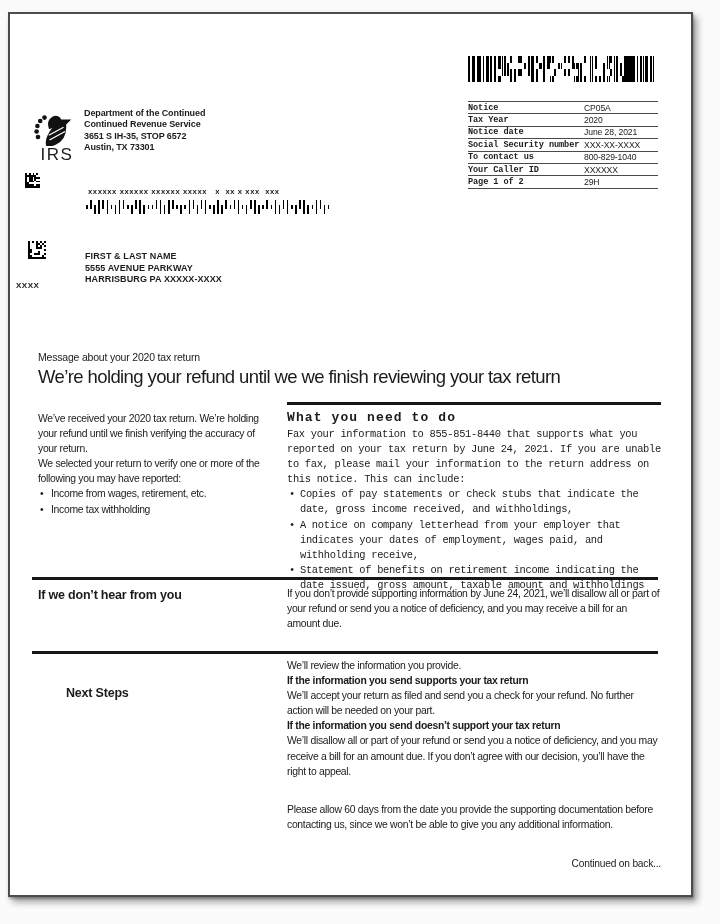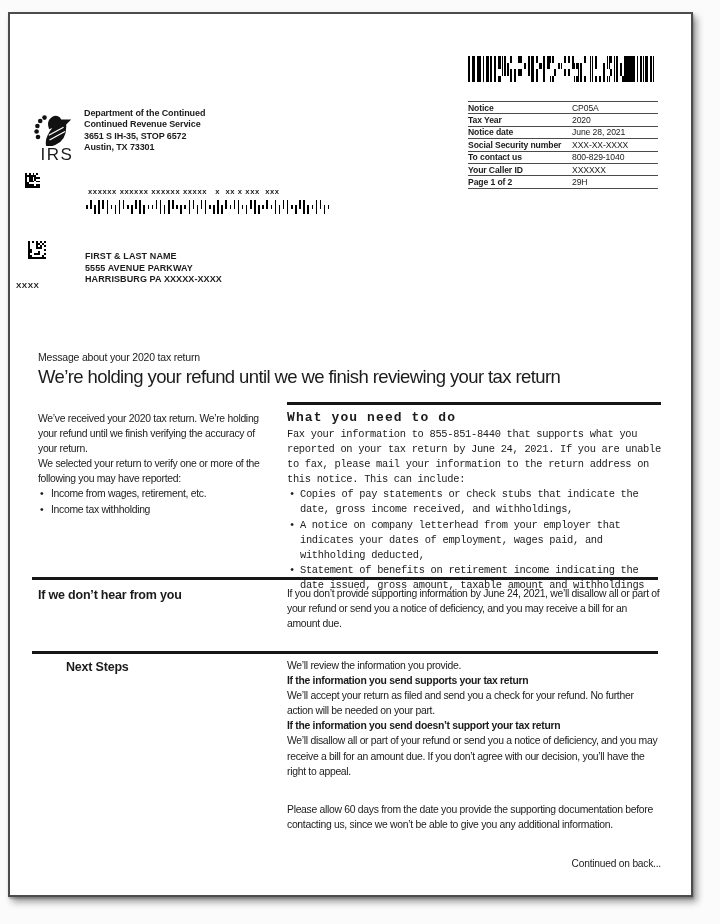--- a/index.html
+++ b/index.html
@@ -16,21 +16,21 @@
   .abs{position:absolute;}
   svg{display:block;}
 
   
   .barcode2d{left:458px;top:42px;width:186px;height:26px;}
   .notice-info{left:458px;top:87px;width:190px;}
   .notice-info table{border-collapse:collapse;width:100%;}
   .notice-info tr{border-top:1px solid #4a4a4a;}
   .notice-info tr:last-child{border-bottom:1px solid #4a4a4a;}
   .notice-info td{font-size:8.6px;line-height:10.2px;padding:0.6px 0;letter-spacing:-0.1px;vertical-align:top;}
-  .notice-info td.lbl{font-weight:700;width:104px;}
+  .notice-info td.lbl{font-weight:700;width:116px;font-family:Liberation Mono, monospace;}
 
   .logo{left:23px;top:100px;width:48px;text-align:center;}
   .logo .irs-word{font-family:Liberation Sans, sans-serif;font-size:17px;letter-spacing:1.5px;margin-top:-1px;}
   .sender{left:74px;top:94px;font-size:9px;font-weight:600;line-height:11.4px;letter-spacing:-0.1px;}
 
   .dm1{left:15px;top:159px;}
   .mailline{left:78px;top:173px;font-size:7.6px;font-weight:700;letter-spacing:0.6px;white-space:pre;}
   .imb{left:76px;top:186px;}
 
   .dm2{left:18px;top:227px;}
@@ -49,21 +49,21 @@
   .rule-inline{width:374px;margin-bottom:5px;}
   .h-big{font-size:13px;font-weight:700;letter-spacing:1.1px;margin:0 0 2px 0;}
   .h-side{font-size:12.5px;font-weight:700;letter-spacing:-0.2px;}
   ul.blt{margin:0;padding:0 0 0 13px;list-style:none;}
   ul.blt li{position:relative;}
   ul.blt li::before{content:"\2022";position:absolute;left:-11px;}
   .rule2{left:22px;top:563px;width:626px;}
   .sec2-h{left:28px;top:574px;}
   .sec2-b{left:277px;top:572px;width:374px;}
   .rule3{left:22px;top:637px;width:626px;}
-  .sec3-h{left:28px;top:646px;padding-left:28px;}
+  .sec3-h{left:28px;top:672px;padding-left:28px;}
   .sec3-b{left:277px;top:644px;width:374px;}
   .sec3-b .bold{font-weight:700;}
   .sec3-b p{margin:0;}
   .sec3-b p.closing{margin-top:23px;}
   .footer-cont{left:277px;top:844px;width:374px;text-align:right;font-size:10.2px;letter-spacing:-0.2px;}
 </style>
 </head>
 <body>
 
 <div class="sheet">
@@ -405,21 +405,21 @@
       <li>Income tax withholding</li>
     </ul>
   </div>
 
   <div class="abs sec1-right">
     <div class="rule rule-inline"></div>
     <div class="h-big">What you need to do</div>
     <div class="bodytext">Fax your information to 855-851-8440 that supports what you reported on your tax return by June 24, 2021. If you are unable to fax, please mail your information to the return address on this notice. This can include:</div>
     <ul class="blt bodytext">
       <li>Copies of pay statements or check stubs that indicate the date, gross income received, and withholdings,</li>
-      <li>A notice on company letterhead from your employer that indicates your dates of employment, wages paid, and withholding deducted,</li>
+      <li>A notice on company letterhead from your employer that indicates your dates of employment, wages paid, and withholding receive,</li>
       <li>Statement of benefits on retirement income indicating the date issued, gross amount, taxable amount and withholdings</li>
     </ul>
   </div>
 
   <div class="abs rule rule2"></div>
   <div class="abs sec2-h h-side">If we don’t hear from you</div>
   <div class="abs sec2-b bodytext">If you don’t provide supporting information by June 24, 2021, we’ll disallow all or part of your refund or send you a notice of deficiency, and you may receive a bill for an amount due.</div>
 
   <div class="abs rule rule3"></div>
   <div class="abs sec3-h h-side">Next Steps</div>

